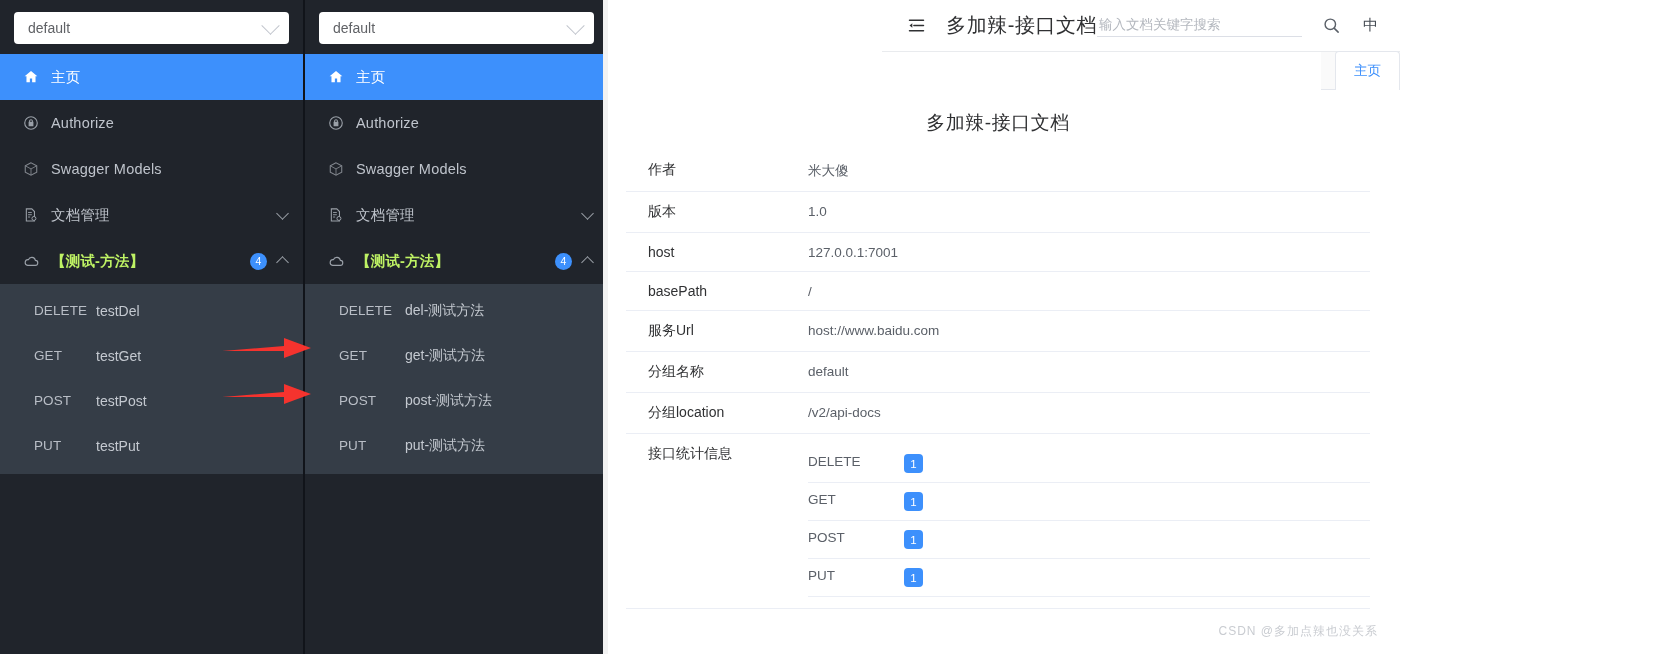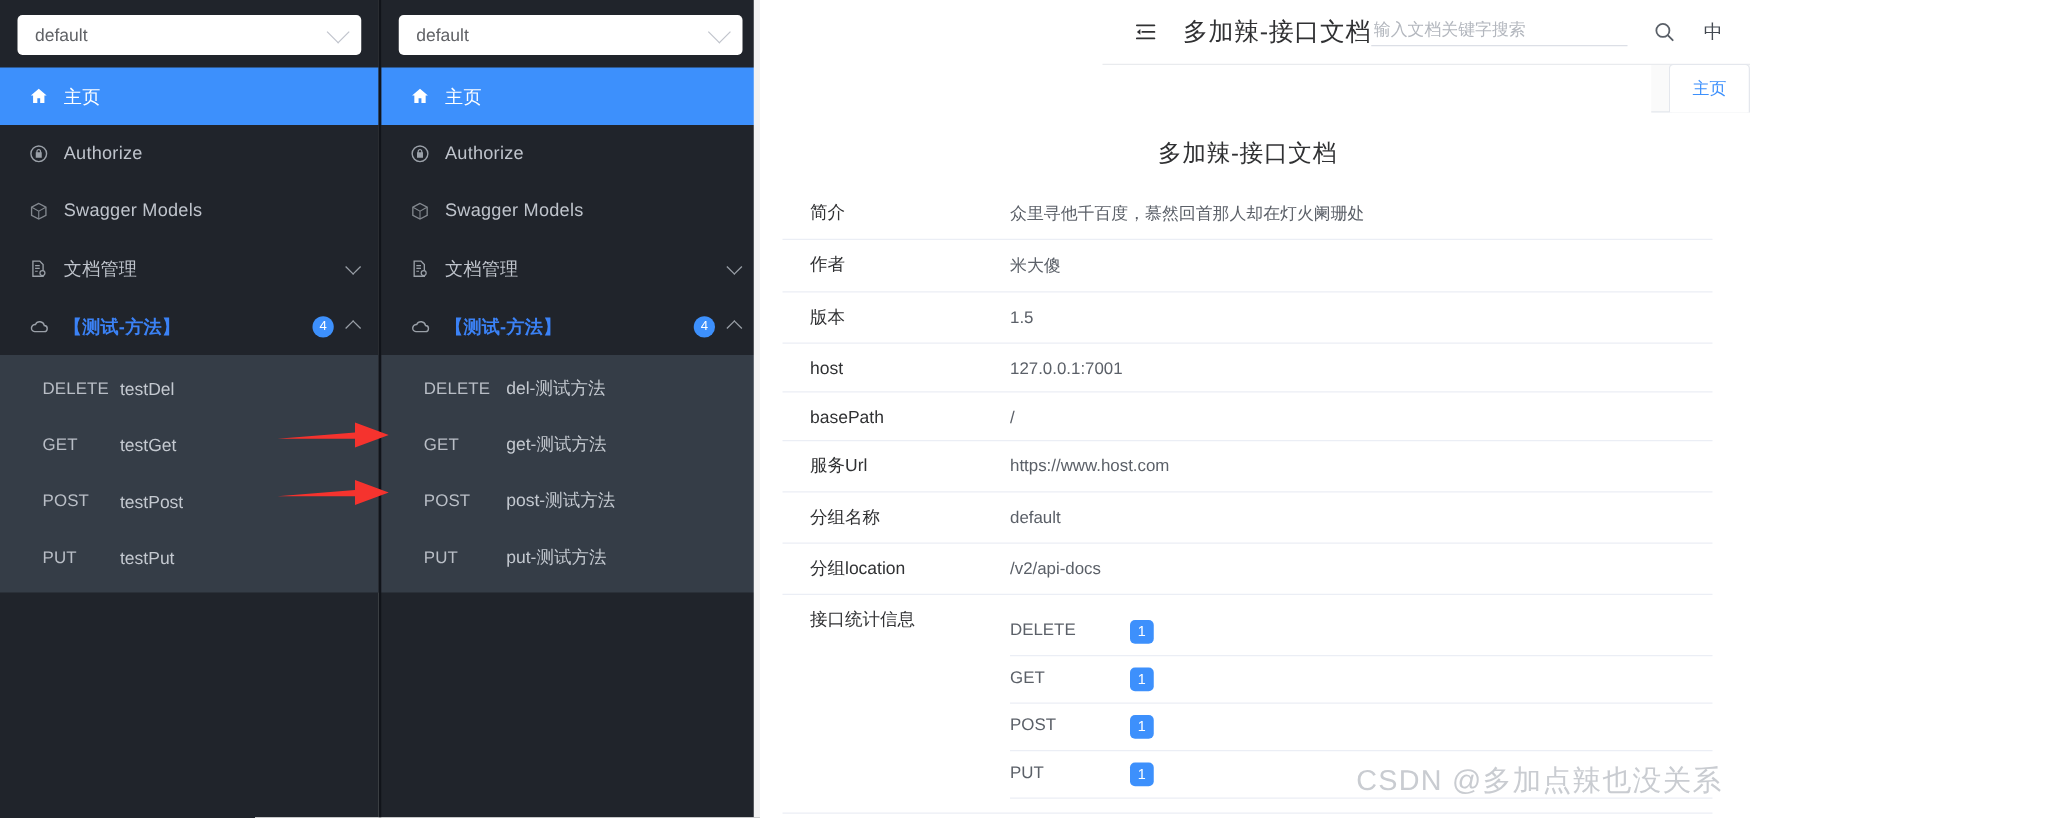--- a/index.html
+++ b/index.html
@@ -98,21 +98,21 @@
     flex: 0 0 18px;
   }
   .menu-icon svg { display: block; }
   .menu-label {
     flex: 1;
     white-space: nowrap;
     letter-spacing: .2px;
   }
   .menu-item.group .menu-label {
     font-weight: bold;
-    color: #3b82f6;
+    color: #bef264;
   }
   .badge-count {
     width: 17px;
     height: 17px;
     border-radius: 50%;
     background: #3d90fc;
     color: #fff;
     font-size: 10.5px;
     display: flex;
     align-items: center;
@@ -328,21 +328,21 @@
     color: #fff;
     font-size: 11.5px;
     box-sizing: border-box;
   }
   .stats-cell { padding-top: 11px !important; }
 
   .watermark {
     position: absolute;
     right: 22px;
     bottom: 14px;
-    font-size: 23px;
+    font-size: 12px;
     color: #c9ccd1;
     letter-spacing: 1px;
     user-select: none;
     white-space: nowrap;
   }
 </style>
 </head>
 <body>
 
 <div class="app">
@@ -548,43 +548,39 @@
       <div class="tab active">
         <span>主页</span>
       </div>
     </div>
 
     <div class="content">
       <div class="content-title">多加辣-接口文档</div>
 
       <table class="info-table">
         <tbody>
-            <tr>
-          <td class="k">简介</td>
-          <td class="v">众里寻他千百度，慕然回首那人却在灯火阑珊处</td>
-        </tr>
         <tr>
           <td class="k">作者</td>
           <td class="v">米大傻</td>
         </tr>
         <tr>
           <td class="k">版本</td>
-          <td class="v">1.5</td>
+          <td class="v">1.0</td>
         </tr>
         <tr>
           <td class="k">host</td>
           <td class="v">127.0.0.1:7001</td>
         </tr>
         <tr>
           <td class="k">basePath</td>
           <td class="v">/</td>
         </tr>
         <tr>
           <td class="k">服务Url</td>
-          <td class="v">https://www.host.com</td>
+          <td class="v">host://www.baidu.com</td>
         </tr>
         <tr>
           <td class="k">分组名称</td>
           <td class="v">default</td>
         </tr>
         <tr>
           <td class="k">分组location</td>
           <td class="v">/v2/api-docs</td>
         </tr>
         <tr>

